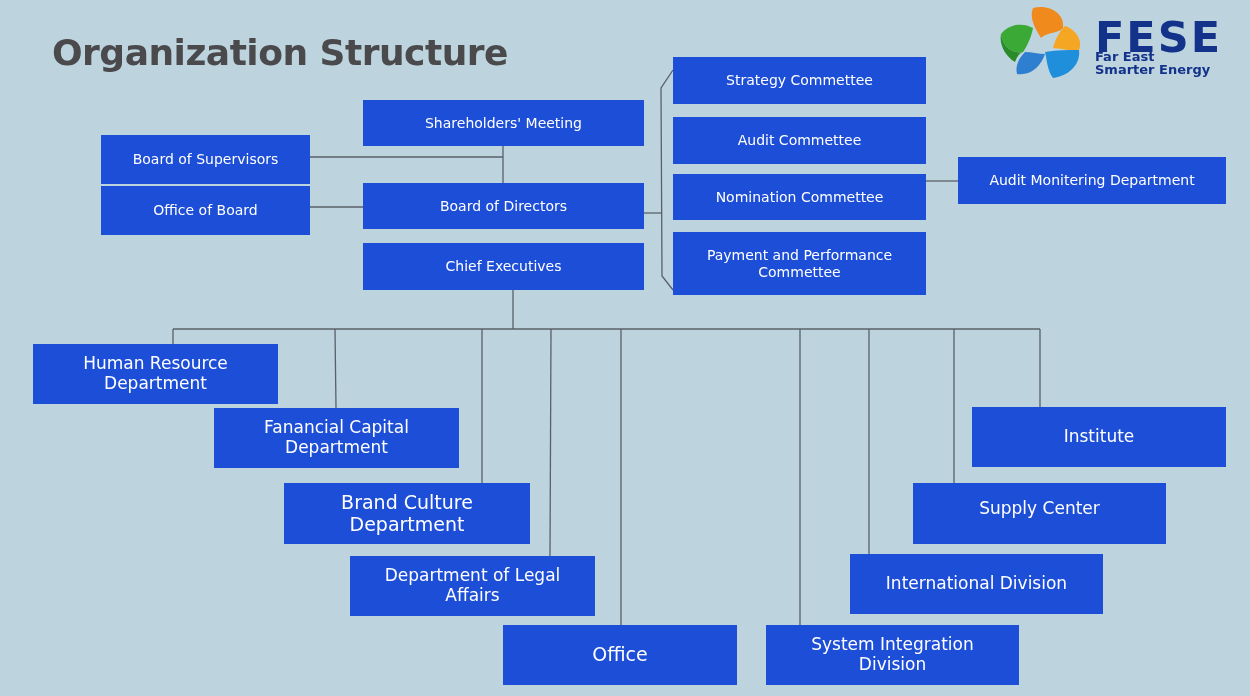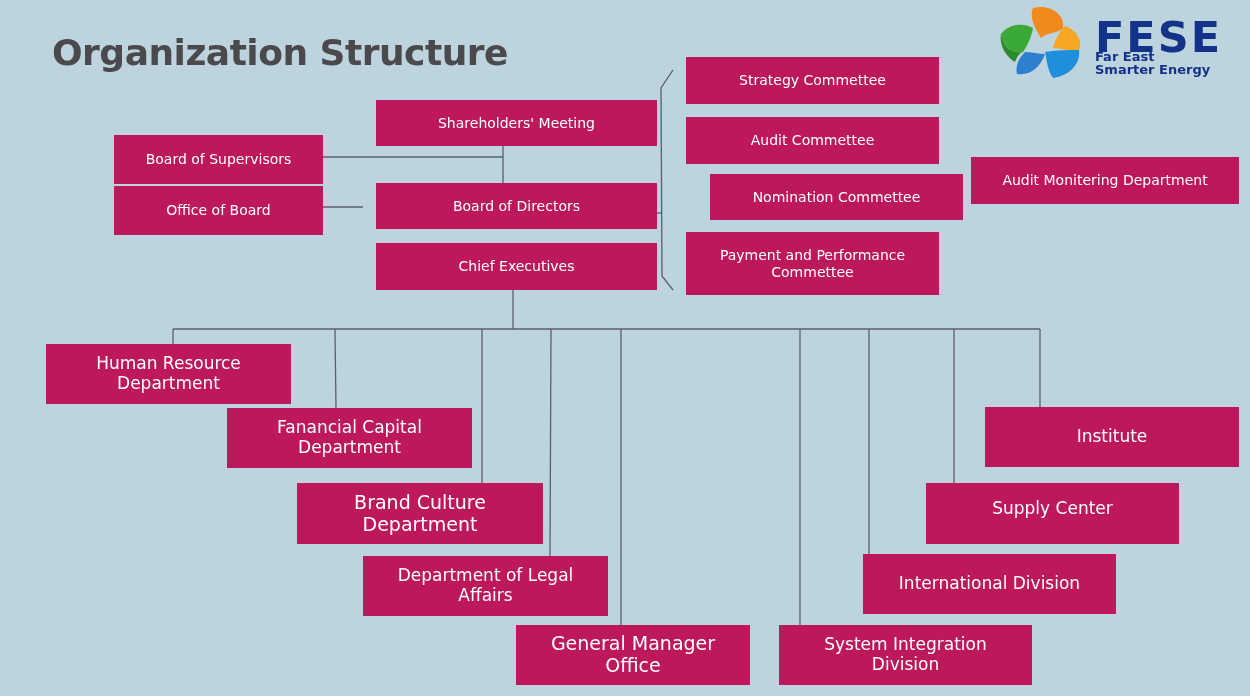--- a/index.html
+++ b/index.html
@@ -7,24 +7,24 @@
     width: 1250px; height: 696px; position: relative; overflow: hidden;
     background: #bdd3de;
     font-family: "DejaVu Sans", "Liberation Sans", sans-serif;
   }
   .title {
     position: absolute; left: 52px; top: 32px;
     font-family: "DejaVu Sans", sans-serif; font-weight: bold;
     font-size: 36px; color: #4a4a4c; letter-spacing: -0.5px;
   }
   .box {
-    position: absolute; background: #be185d; color: #ffffff;
+    position: absolute; background: #1d4ed8; color: #ffffff;
     display: flex; align-items: center; justify-content: center;
     text-align: center; box-sizing: border-box; line-height: 1.15;
-    font-size: 14px; padding: 0 6px; margin-left: 13px;
+    font-size: 14px; padding: 0 6px;
   }
   .box.big { font-size: 17px; }
   .box.xl { font-size: 19px; }
   .box span { display: block; }
   svg.lines { position: absolute; left: 0; top: 0; width: 1250px; height: 696px; }
   .logo { position: absolute; left: 995px; top: 4px; width: 240px; height: 78px; }
   .logo-word {
     position: absolute; left: 100px; top: 12px;
     font-family: "DejaVu Sans", sans-serif; font-weight: bold; font-size: 43px;
     color: #13338a; letter-spacing: 2px; line-height: 1;
@@ -93,21 +93,21 @@
 <div class="box" style="left:363px;top:243px;width:281px;height:47px;">
   <span>Chief Executives</span>
 </div>
 
 <div class="box" style="left:673px;top:57px;width:253px;height:47px;">
   <span>Strategy Commettee</span>
 </div>
 <div class="box" style="left:673px;top:117px;width:253px;height:47px;">
   <span>Audit Commettee</span>
 </div>
-<div class="box" style="left:697px;top:174px;width:253px;height:46px;">
+<div class="box" style="left:673px;top:174px;width:253px;height:46px;">
   <span>Nomination Commettee</span>
 </div>
 <div class="box" style="left:673px;top:232px;width:253px;height:63px;flex-direction:column;">
   <span>Payment and Performance</span>
   <span>Commettee</span>
 </div>
 <div class="box" style="left:958px;top:157px;width:268px;height:47px;">
   <span>Audit Monitering Department</span>
 </div>
 
@@ -121,21 +121,20 @@
 </div>
 <div class="box xl" style="left:284px;top:483px;width:246px;height:61px;flex-direction:column;">
   <span>Brand Culture</span>
   <span>Department</span>
 </div>
 <div class="box big" style="left:350px;top:556px;width:245px;height:60px;flex-direction:column;">
   <span>Department of Legal</span>
   <span>Affairs</span>
 </div>
 <div class="box xl" style="left:503px;top:625px;width:234px;height:60px;flex-direction:column;">
-  <span>General Manager</span>
   <span>Office</span>
 </div>
 <div class="box big" style="left:766px;top:625px;width:253px;height:60px;flex-direction:column;">
   <span>System Integration</span>
   <span>Division</span>
 </div>
 <div class="box big" style="left:850px;top:554px;width:253px;height:60px;">
   <span>International Division</span>
 </div>
 <div class="box big" style="left:913px;top:483px;width:253px;height:61px;align-items:flex-start;padding-top:16px;">

